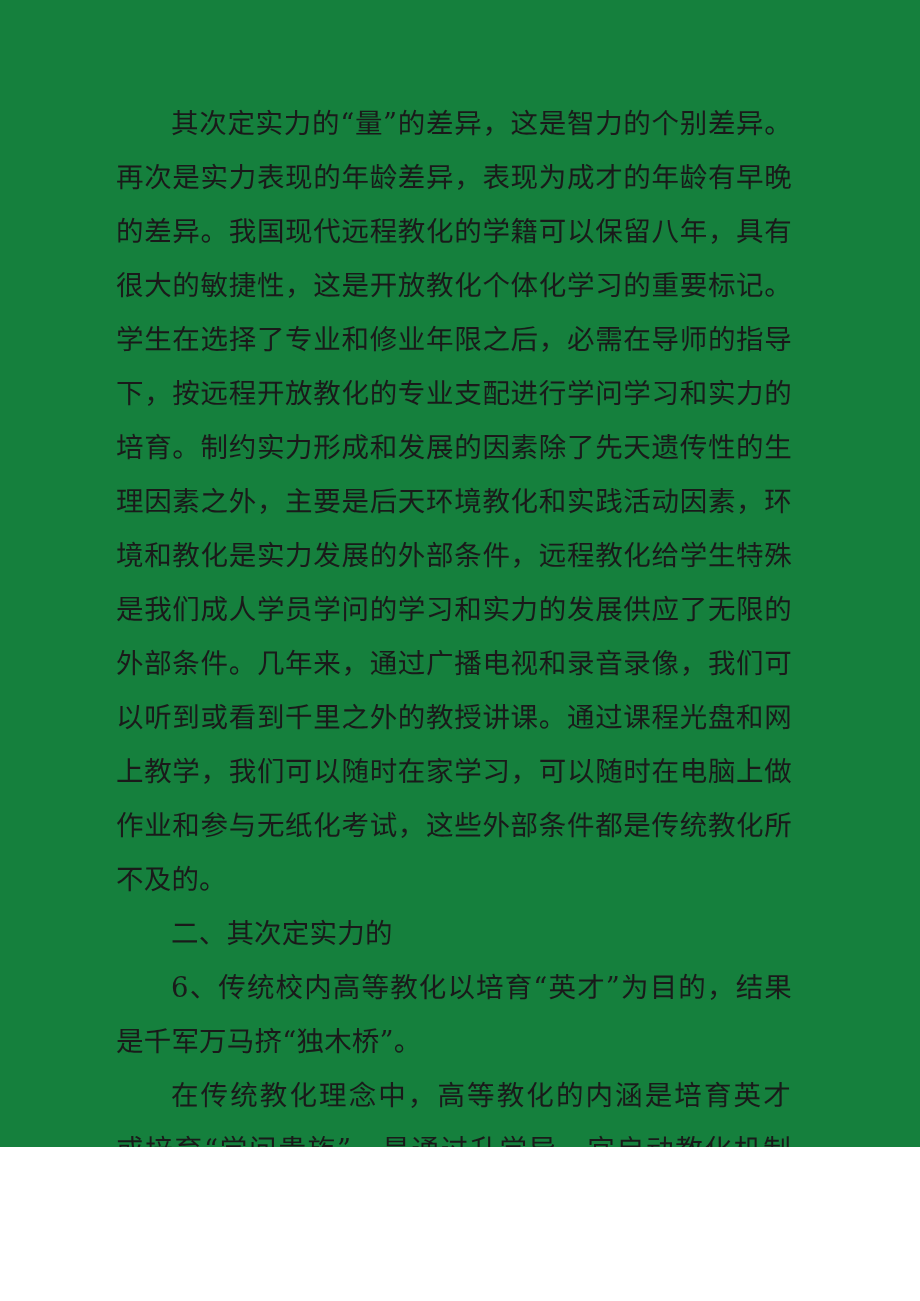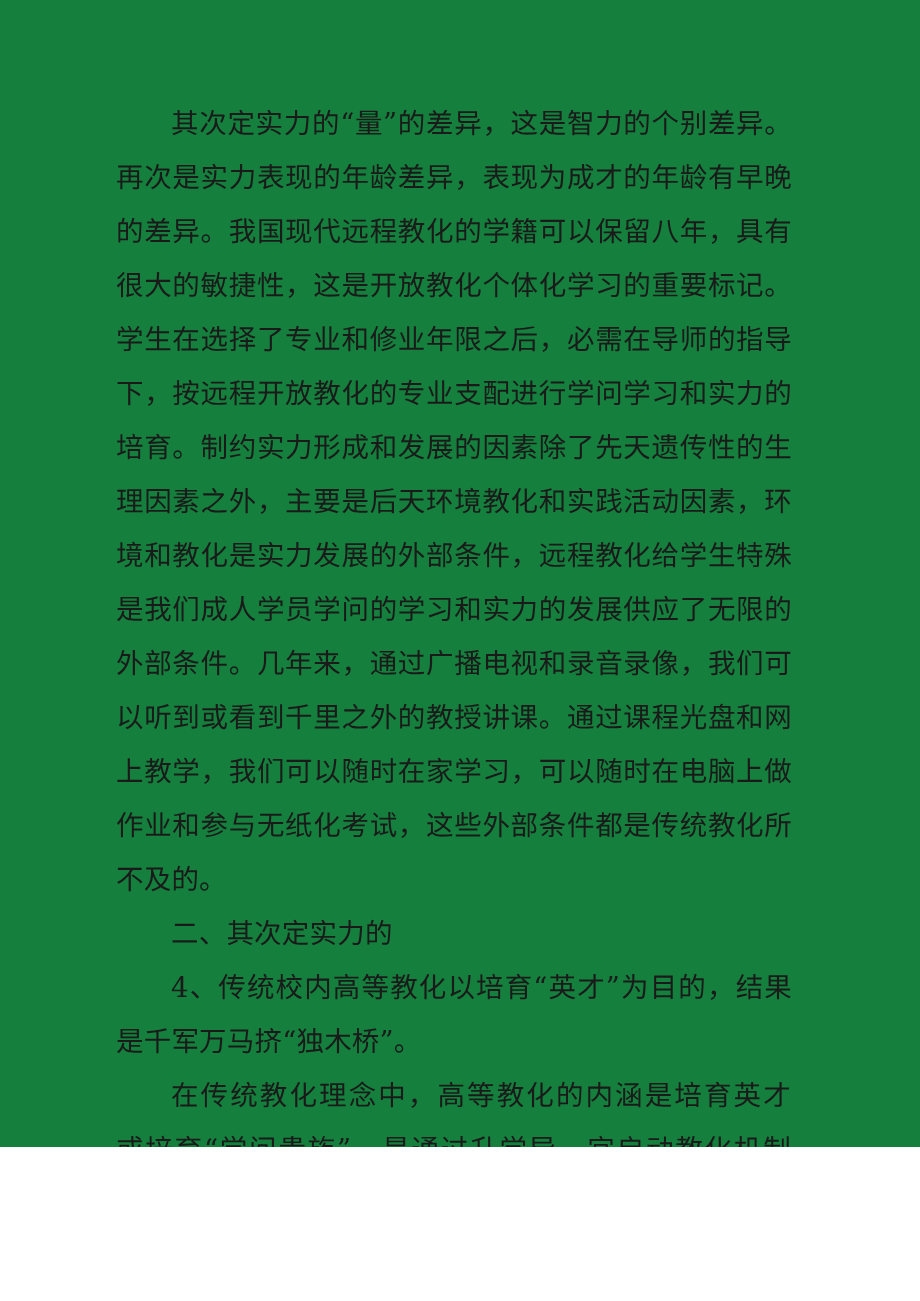--- a/index.html
+++ b/index.html
@@ -71,18 +71,18 @@
 </head>
 <body>
 
 <div class="page">
   <div class="text-column">
 
     <p class="para indent-2">其次定实力的“量”的差异，这是智力的个别差异。再次是实力表现的年龄差异，表现为成才的年龄有早晚的差异。我国现代远程教化的学籍可以保留八年，具有很大的敏捷性，这是开放教化个体化学习的重要标记。学生在选择了专业和修业年限之后，必需在导师的指导下，按远程开放教化的专业支配进行学问学习和实力的培育。制约实力形成和发展的因素除了先天遗传性的生理因素之外，主要是后天环境教化和实践活动因素，环境和教化是实力发展的外部条件，远程教化给学生特殊是我们成人学员学问的学习和实力的发展供应了无限的外部条件。几年来，通过广播电视和录音录像，我们可以听到或看到千里之外的教授讲课。通过课程光盘和网上教学，我们可以随时在家学习，可以随时在电脑上做作业和参与无纸化考试，这些外部条件都是传统教化所不及的。</p>
 
     <p class="para heading gap-before-heading">二、其次定实力的</p>
 
-    <p class="para numbered">4、传统校内高等教化以培育“英才”为目的，结果是千军万马挤“独木桥”。</p>
+    <p class="para numbered">6、传统校内高等教化以培育“英才”为目的，结果是千军万马挤“独木桥”。</p>
 
     <p class="para para-loose indent-2"><span>在传统教化理念中，高等教化的内涵是培育英才或培育“学问贵族”，是通过升学导一宜启动教化机制的。这种教化的实质是“应试教化”，它主见以追求考试高分为唯一目的，以把少数学生从多数学生中选拔出来为唯一任务，把学生的考试成果作为评价教化质量的根本标准，其核心内容是以考试为检测手段，以分数“挟持”学生就范。应试教化通过一次次选拔与淘汰来培育少数英才，这种英才教化是以把大批求学者排斥在高校校内大门之外作为代价的。有人认为，在传统校内高等教化体制下，学生上高校，真是</span></p>
 
   </div>
 </div>
 
 </body></html>

